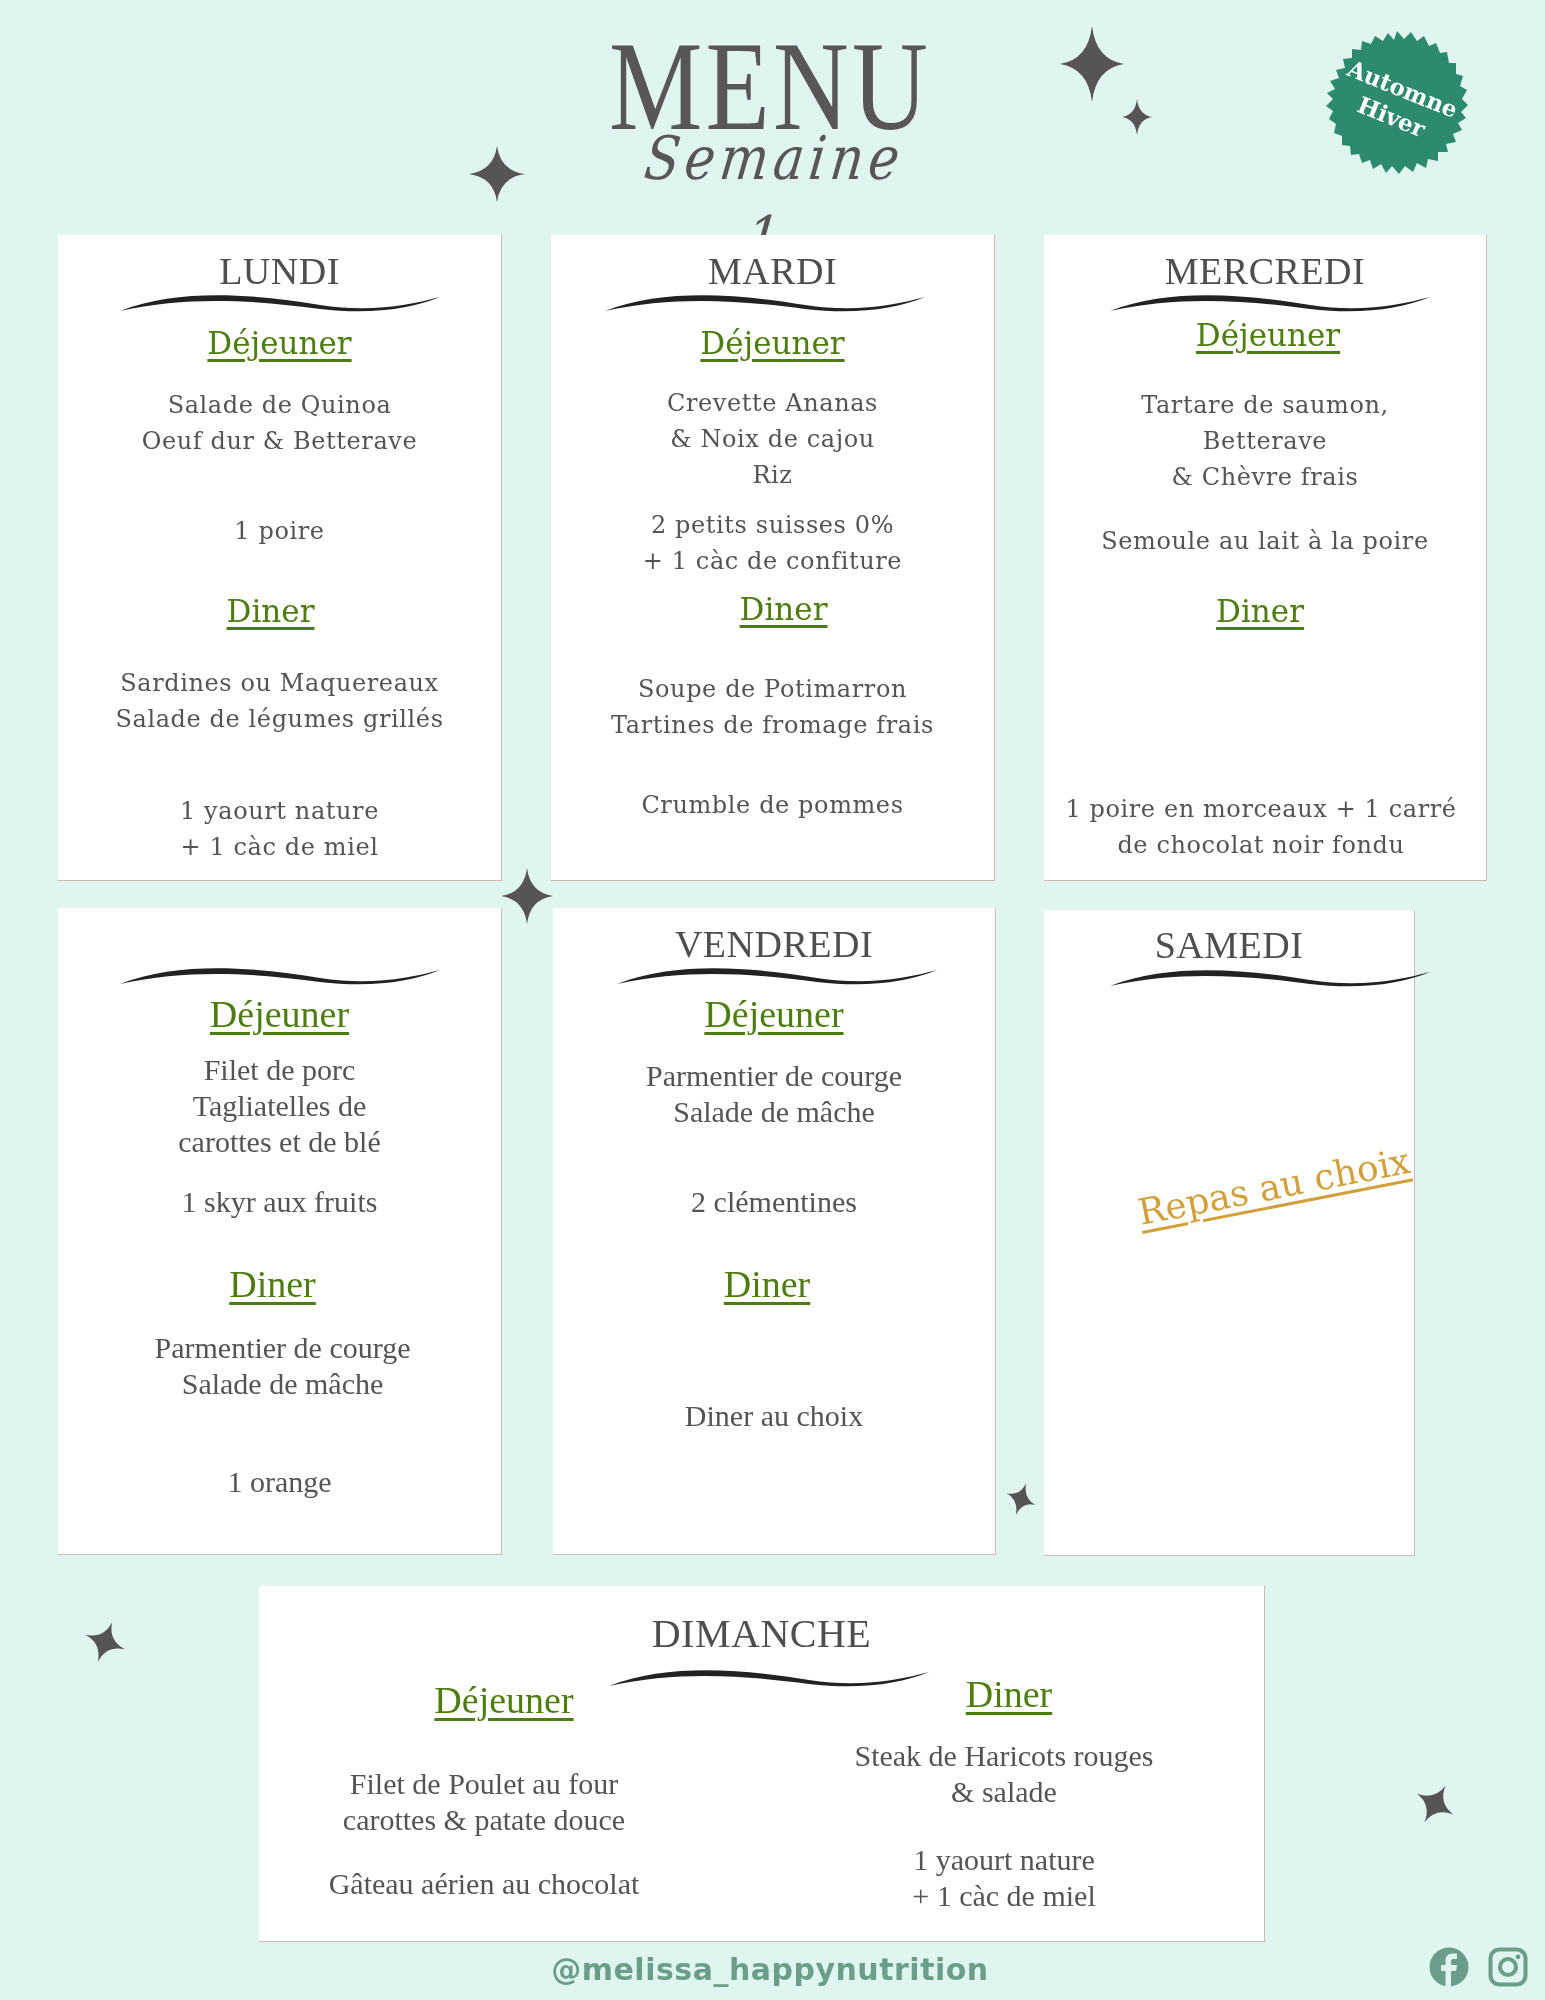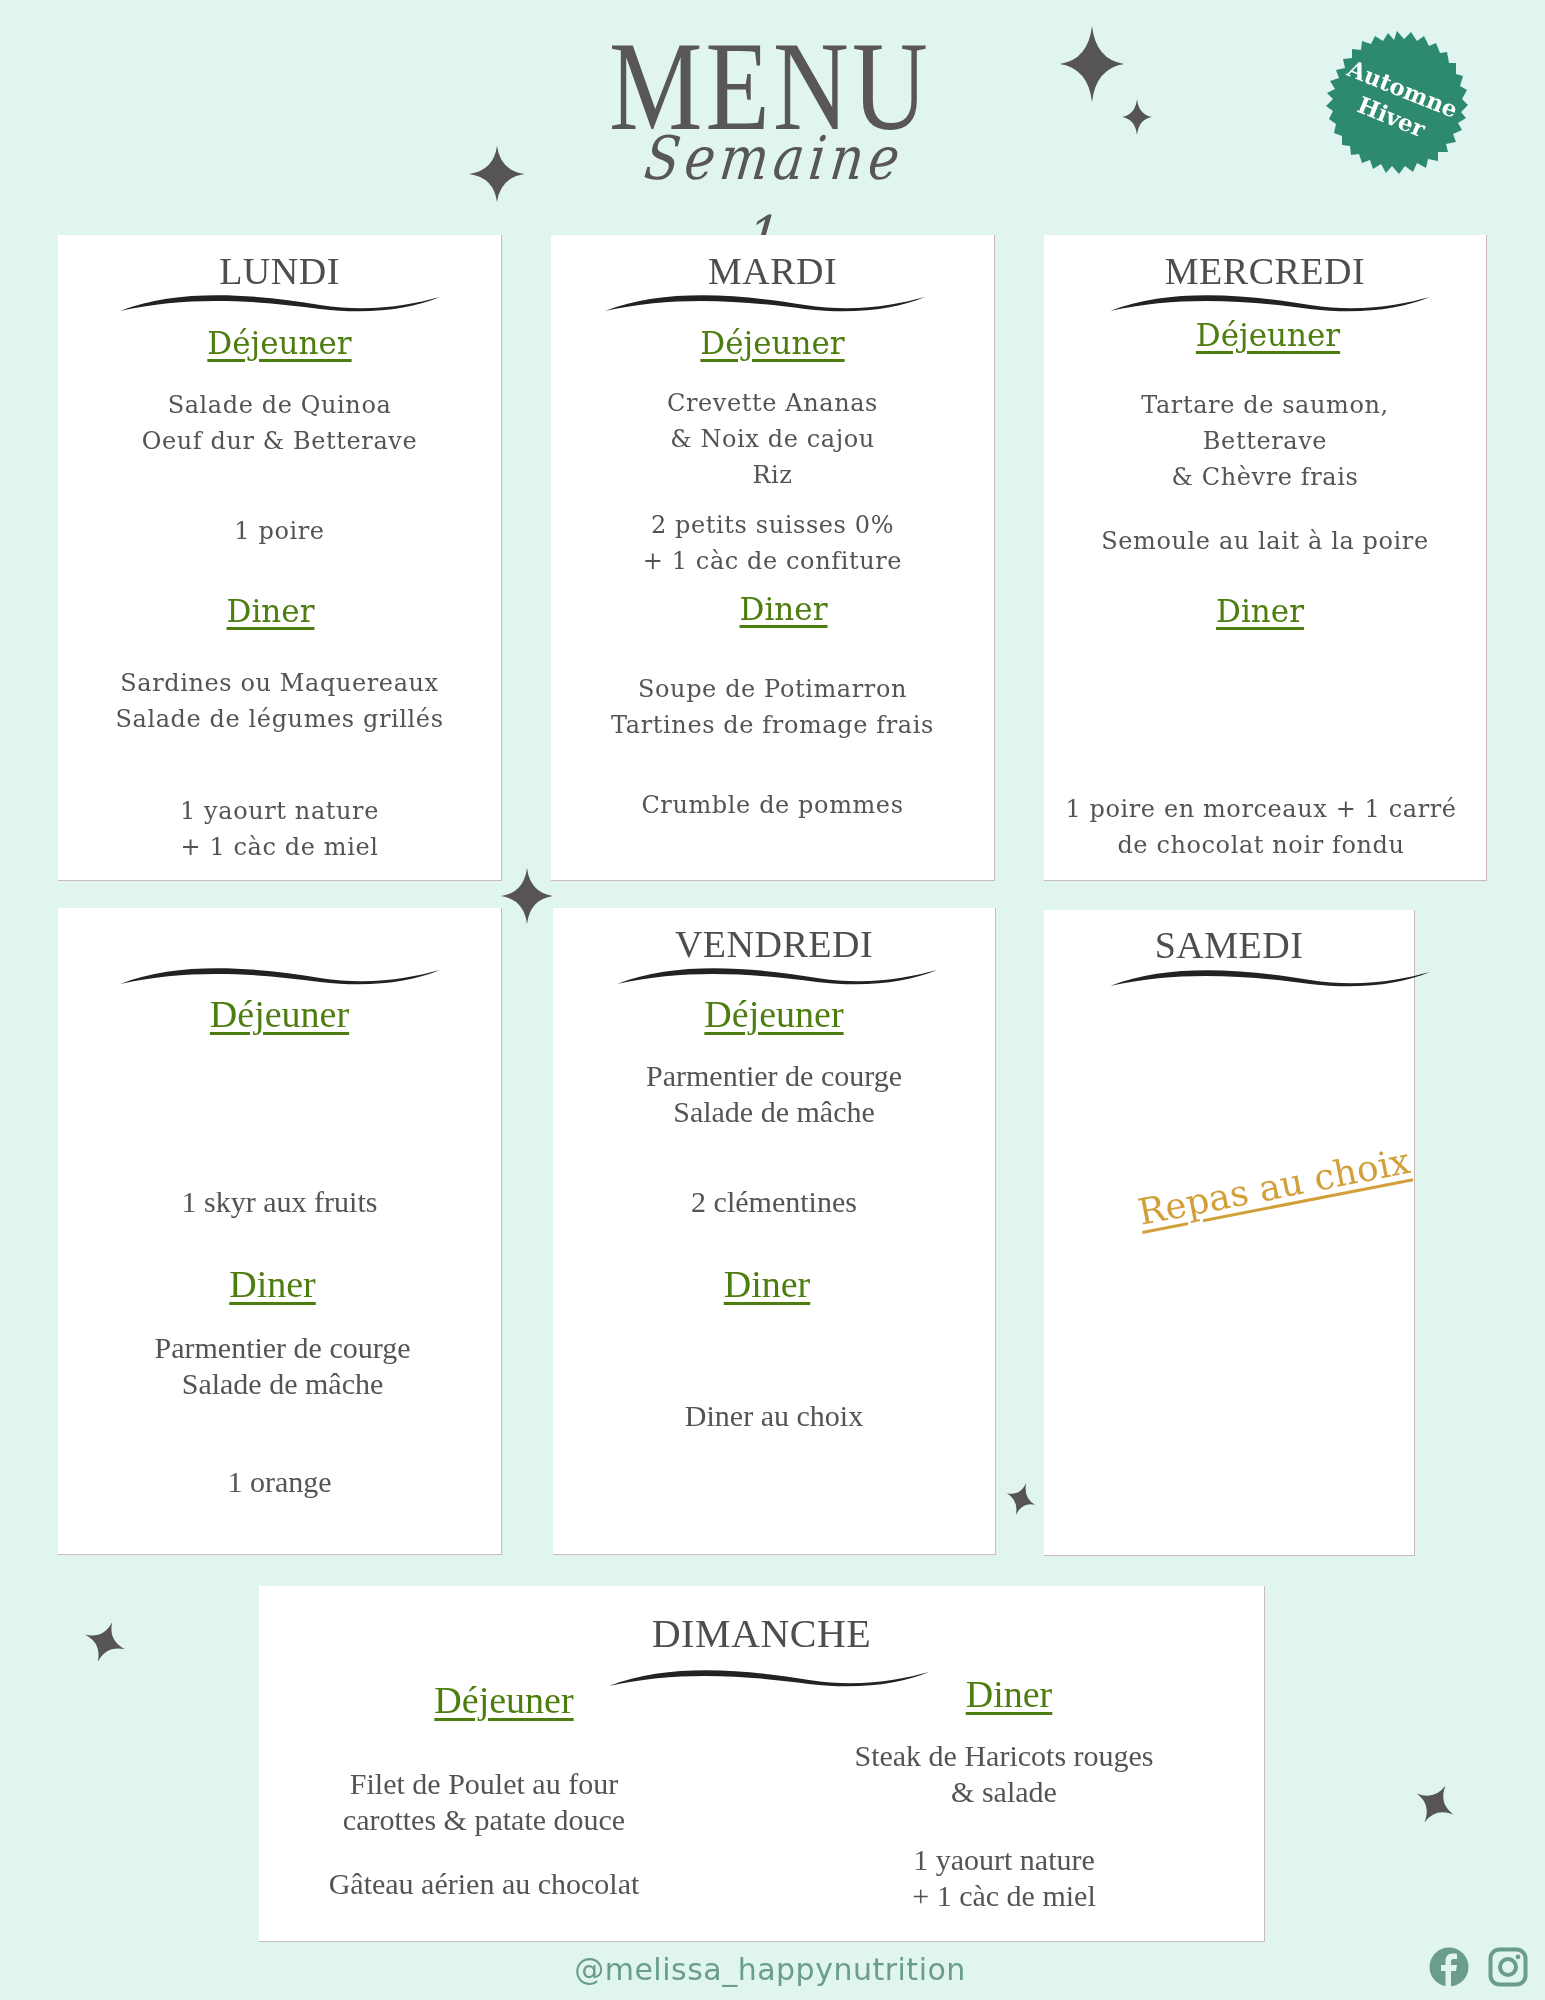--- a/index.html
+++ b/index.html
@@ -56,21 +56,21 @@
   .cond .item { font-family:"Liberation Serif", serif; font-size:30px; letter-spacing:0; }
   .cond .meal { font-family:"Liberation Serif", serif; font-size:38px; }
   .repas {
     position:absolute; left:60px; top:255px; width:340px; text-align:center;
     font-family:"DejaVu Serif", serif; font-size:36px; line-height:44px;
     color:#d2a03b; text-decoration:underline; text-decoration-thickness:3px;
     text-underline-offset:6px; transform:rotate(-11deg);
   }
   .handle {
     left:540px; top:1950px; width:460px; text-align:center;
-    font-family:"DejaVu Sans", sans-serif; font-weight:normal;
+    font-family:"DejaVu Sans", sans-serif; font-weight:bold;
     font-size:30px; line-height:40px; color:#6a9e8a; letter-spacing:0.5px;
   }
   .social { fill:#6a9e8a; }
 </style>
 </head>
 <body>
 
 <div class="abs title-menu">MENU</div>
 <div class="abs title-week">Semaine 1</div>
 
@@ -141,20 +141,23 @@
   <div class="meal" style="top:356px;left:-10px">Diner</div>
   <div class="item" style="top:556px;left:-12px;right:-4px">1 poire en morceaux + 1 carré
 de chocolat noir fondu</div>
 </div>
 
 <div class="card cond" style="left:58px;top:908px;width:444px;height:647px;">
   <svg class="swoosh" style="left:62px;top:56px" width="320" height="22" viewBox="0 0 320 22">
       <path d="M0,20 C60,-4 140,4 200,14 C250,22 290,14 320,6 C290,18 250,24 200,18 C140,10 70,4 0,20Z" fill="#222"></path>
     </svg>
   <div class="meal" style="top:86px">Déjeuner</div>
+  <div class="item" style="top:144px">Filet de porc
+Tagliatelles de
+carottes et de blé</div>
   <div class="item" style="top:276px">1 skyr aux fruits</div>
   <div class="meal" style="top:356px;left:-14px">Diner</div>
   <div class="item" style="top:422px;left:6px">Parmentier de courge
 Salade de mâche</div>
   <div class="item" style="top:556px">1 orange</div>
 </div>
 
 <div class="card cond" style="left:553px;top:908px;width:443px;height:647px;">
   <div class="day-title" style="top:14px">VENDREDI</div>
   <svg class="swoosh" style="left:64px;top:56px" width="320" height="22" viewBox="0 0 320 22">

